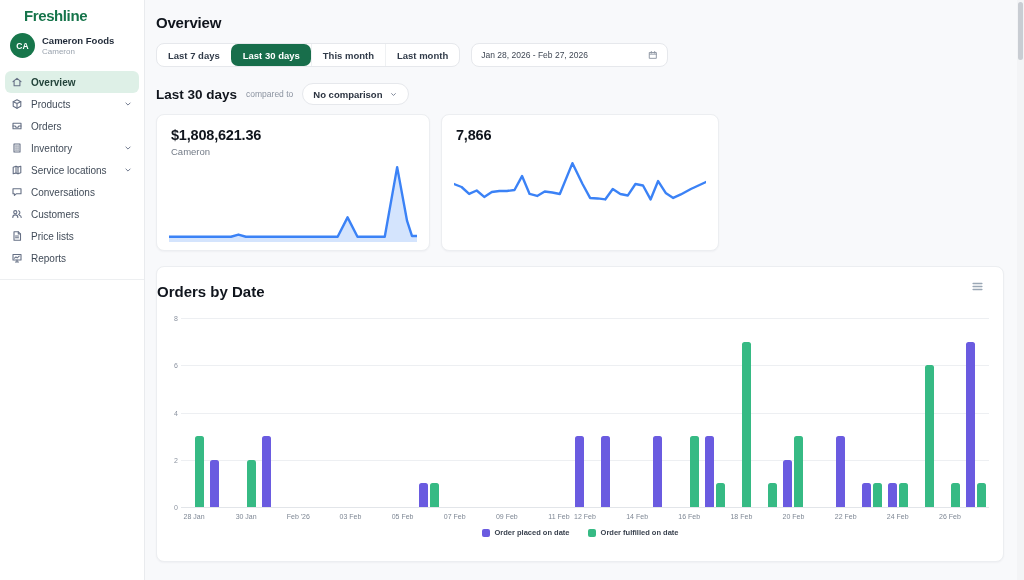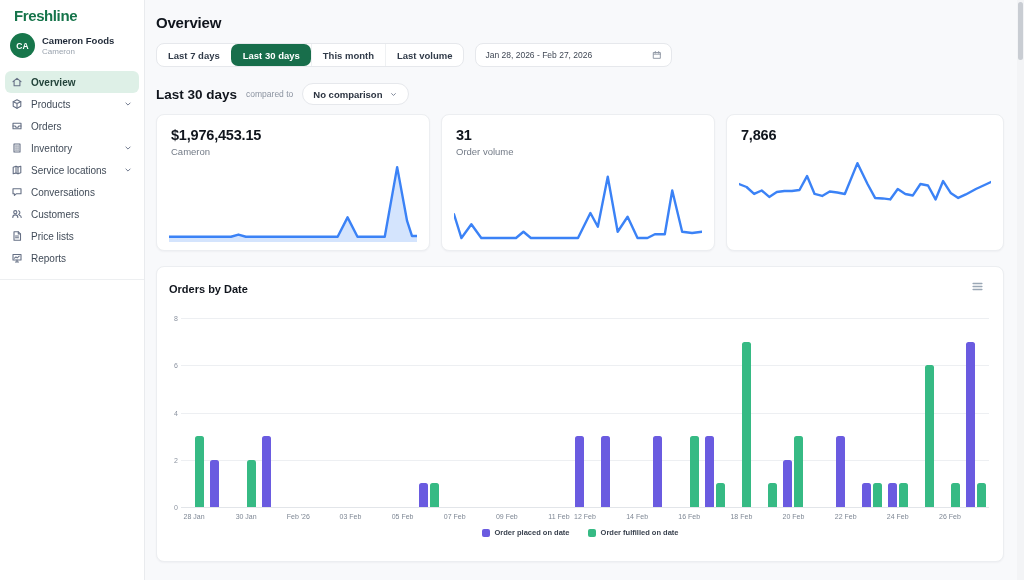--- a/index.html
+++ b/index.html
@@ -5,21 +5,21 @@
   * { margin:0; padding:0; box-sizing:border-box; }
   html,body { width:1024px; height:580px; }
   body {
     font-family:"Liberation Sans","DejaVu Sans",sans-serif;
     background:#ffffff; color:#1f2937; overflow:hidden; position:relative;
   }
   svg { display:block; }
 
   
   .sidebar { position:absolute; left:0; top:0; width:145px; height:580px; background:#fff; border-right:1px solid #e9ebee; z-index:2; }
-  .logo { margin:7px 14px 0; font-size:15px; font-weight:800; color:#15744a; letter-spacing:-0.4px; }
+  .logo { margin:7px 24px 0; font-size:15px; font-weight:800; color:#15744a; letter-spacing:-0.4px; }
   .account { display:flex; align-items:center; gap:7px; margin:9px 8px 0 10px; cursor:pointer; }
   .avatar { width:25px; height:25px; border-radius:50%; background:#17764b; color:#fff; font-size:8.5px; font-weight:700; display:flex; align-items:center; justify-content:center; flex:none; }
   .acc-meta { flex:1; min-width:0; }
   .acc-name { font-size:9.5px; font-weight:700; color:#1f2937; white-space:nowrap; }
   .acc-sub { font-size:8px; color:#9aa3ae; margin-top:1px; }
   .acc-caret { flex:none; margin-left:2px; }
   .nav { margin-top:13px; }
   .nav-item { display:flex; align-items:center; gap:8px; height:22px; margin:0 5px; padding:0 6px; border-radius:6px; font-size:10px; color:#414b58; cursor:pointer; }
   .nav-item.active { background:#def0e7; color:#22433a; font-weight:600; }
   .nav-icon { width:12px; height:12px; flex:none; }
@@ -55,21 +55,21 @@
   .stat-value { font-size:14.5px; font-weight:800; color:#10151d; letter-spacing:-0.2px; }
   .stat-label { font-size:9.5px; color:#737b87; margin-top:3px; }
   .spark { position:absolute; left:12px; right:12px; }
   .spark svg { width:100%; height:100%; }
   .spark-0 { bottom:8px; height:78px; }
   .spark-1 { bottom:8px; height:68px; }
   .spark-2 { top:46px; height:54px; }
 
   
   .orders-card { position:relative; margin-top:15px; width:848px; height:296px; background:#fff; border:1px solid #eceef1; border-radius:8px; box-shadow:0 1px 2px rgba(16,24,40,.04); }
-  .orders-title { position:absolute; top:16px; left:12px; font-size:11px; font-weight:700; color:#10151d; }
+  .orders-title { position:absolute; top:16px; left:0; font-size:15px; font-weight:700; color:#10151d; }
   .chart-menu { position:absolute; top:13px; right:19px; width:13px; height:13px; cursor:pointer; }
   .chart-menu svg { width:13px; height:13px; }
   .plot { position:absolute; left:24px; right:14px; top:51px; height:189px; }
   .gridline { position:absolute; left:0; right:0; height:1px; background:#edeff2; }
   .gridline.zero { background:#e2e5e9; }
   .ytick { position:absolute; left:-18px; width:15px; text-align:right; font-size:7px; color:#8b93a0; transform:translateY(-50%); }
   .bars { position:absolute; left:0; right:0; top:0; bottom:0; display:flex; align-items:flex-end; }
   .slot { flex:1; display:flex; justify-content:center; align-items:flex-end; gap:2px; height:100%; }
   .bar { width:9px; border-radius:2.5px 2.5px 0 0; }
   .xticks { position:absolute; left:24px; right:14px; top:246px; height:10px; }
@@ -204,21 +204,21 @@
 </aside>
 
 <main class="main">
   <h1 class="page-title">Overview</h1>
 
   <div class="controls">
     <div class="tabs" id="tabs">
         <div class="tab">Last 7 days</div>
         <div class="tab active">Last 30 days</div>
         <div class="tab">This month</div>
-        <div class="tab">Last volume</div>
+        <div class="tab">Last month</div>
       </div>
     <div class="date-field">
       <span>Jan 28, 2026 - Feb 27, 2026</span>
       <span class="date-cal">
           <svg viewBox="0 0 12 12" fill="none" stroke="#8b93a0" stroke-width="1.1" stroke-linecap="round">
             <path d="M2 3h8v7H2z"></path>
             <path d="M4 1.8v2M8 1.8v2M2 5h8"></path>
           </svg>
         </span>
     </div>
@@ -232,35 +232,26 @@
       <span class="sel-chevron">
           <svg viewBox="0 0 12 12" fill="none" stroke="#667085" stroke-width="1.1" stroke-linecap="round" stroke-linejoin="round">
             <path d="M3.5 4.8L6 7.3l2.5-2.5"></path>
           </svg>
         </span>
     </div>
   </div>
 
   <div class="stats-row" id="stats-row">
       <div class="stat-card w0">
-        <div class="stat-value">$1,976,453.15</div>
+        <div class="stat-value">$1,808,621.36</div>
         <div class="stat-label">Cameron</div>
         <div class="spark spark-0">
           <svg viewBox="0 0 100 100" preserveAspectRatio="none">
             <path d="M0,100 L0,93.24 L25,93.24 L28,90.48 L31,93.24 L68,93.24 L72,68.4 L76,93.24 L87,93.24 L92,4 L96,73 L98,92.32 L100,92.32 L100,100 Z" fill="rgba(59,130,246,0.22)"></path>
             <polyline points="0,93.24 25,93.24 28,90.48 31,93.24 68,93.24 72,68.4 76,93.24 87,93.24 92,4 96,73 98,92.32 100,92.32" fill="none" stroke="#3b82f6" stroke-width="2.4" stroke-linejoin="round" stroke-linecap="round" vector-effect="non-scaling-stroke"></polyline>
-          </svg>
-        </div>
-      </div>
-      <div class="stat-card w1">
-        <div class="stat-value">31</div>
-        <div class="stat-label">Order volume</div>
-        <div class="spark spark-1">
-          <svg viewBox="0 0 100 100" preserveAspectRatio="none">
-            <polyline points="0,59.199999999999996 3,94.16 7,73.92 11,94.16 25,94.16 28,84.96 31,94.16 50,94.16 55,57.36 58,77.6 62,4 66,84.96 70,62.879999999999995 74,94.16 78,94.16 81,88.64 85,88.64 88,24.239999999999995 92,84.96 96,86.8 100,84.96" fill="none" stroke="#3b82f6" stroke-width="2.4" stroke-linejoin="round" stroke-linecap="round" vector-effect="non-scaling-stroke"></polyline>
           </svg>
         </div>
       </div>
       <div class="stat-card w2">
         <div class="stat-value">7,866</div>
         <div class="spark spark-2">
           <svg viewBox="0 0 100 100" preserveAspectRatio="none">
             <polyline points="0,42.64 3,48.16 6,61.04 9,54.6 12,66.56 15,57.36 18,55.519999999999996 21,55.519999999999996 24,53.68 27,27.92 30,61.04 33,64.72 36,56.44 39,58.28 42,61.04 47,4 51,42.64 54,68.4 57,69.32 60,71.16 63,51.839999999999996 66,61.04 69,63.8 72,42.64 75,45.4 78,71.16 81,37.12 84,59.199999999999996 87,68.4 90,61.96 94,51.839999999999996 100,38.96" fill="none" stroke="#3b82f6" stroke-width="2.4" stroke-linejoin="round" stroke-linecap="round" vector-effect="non-scaling-stroke"></polyline>
           </svg>
         </div>

